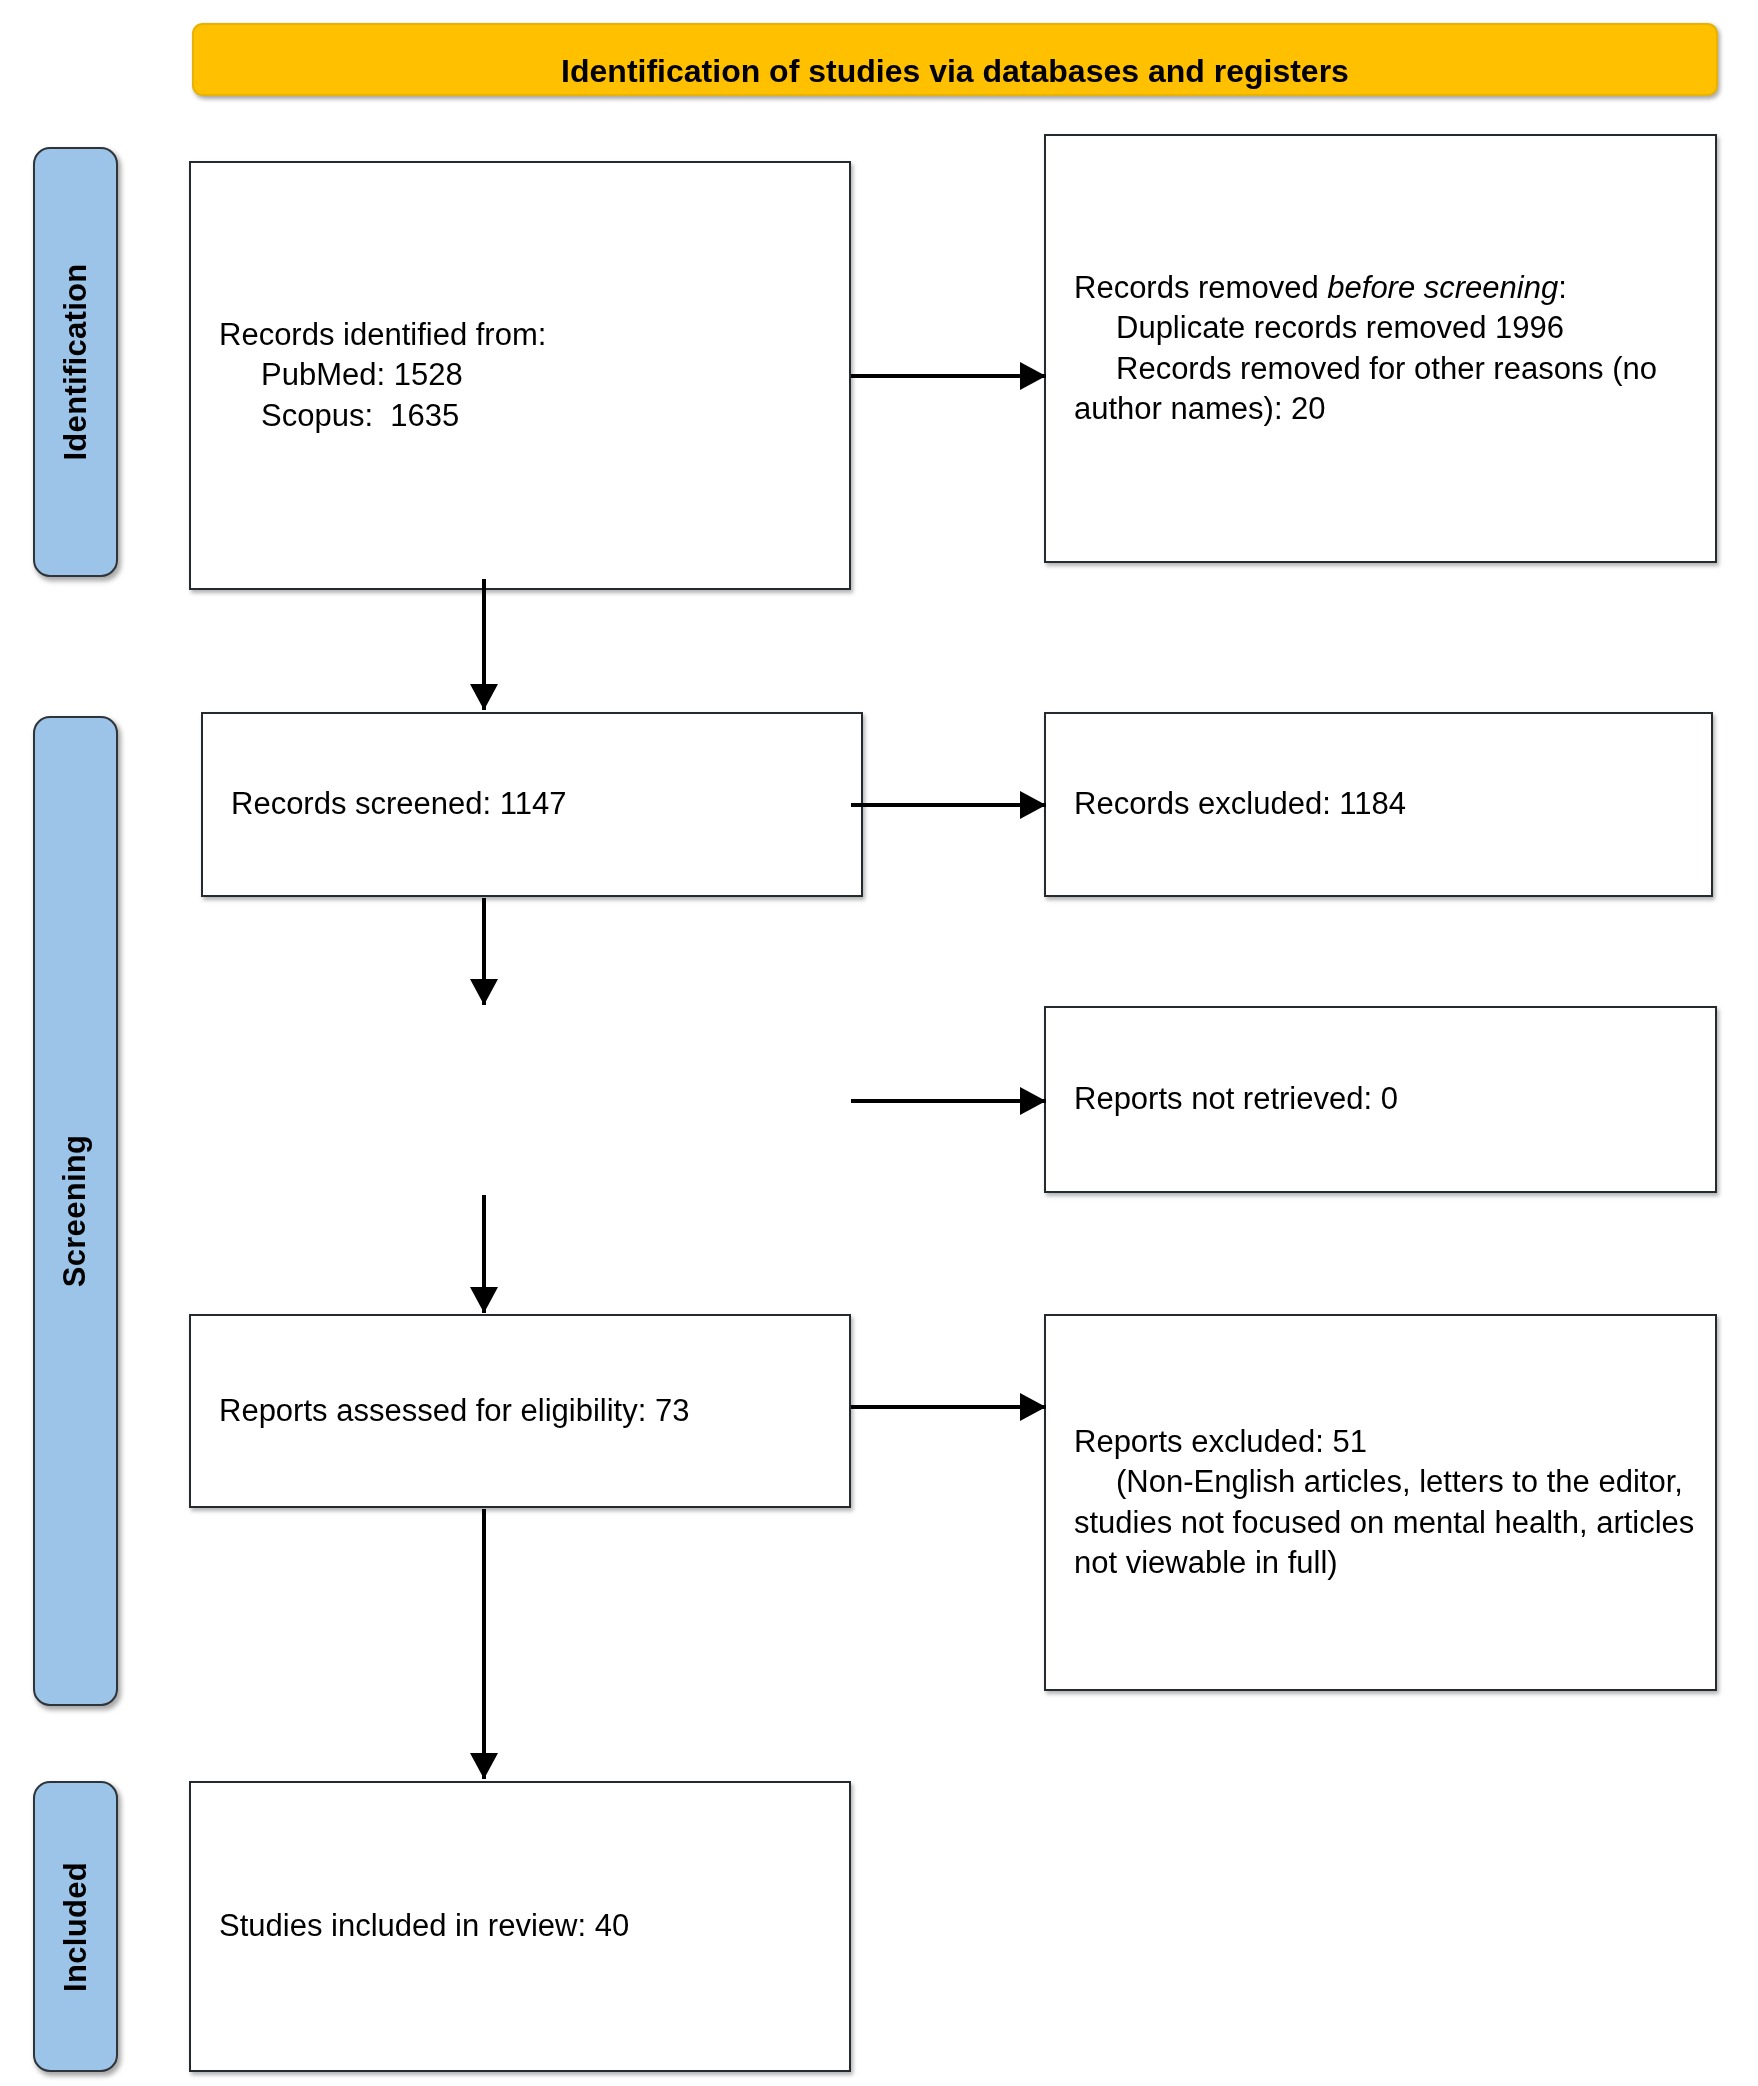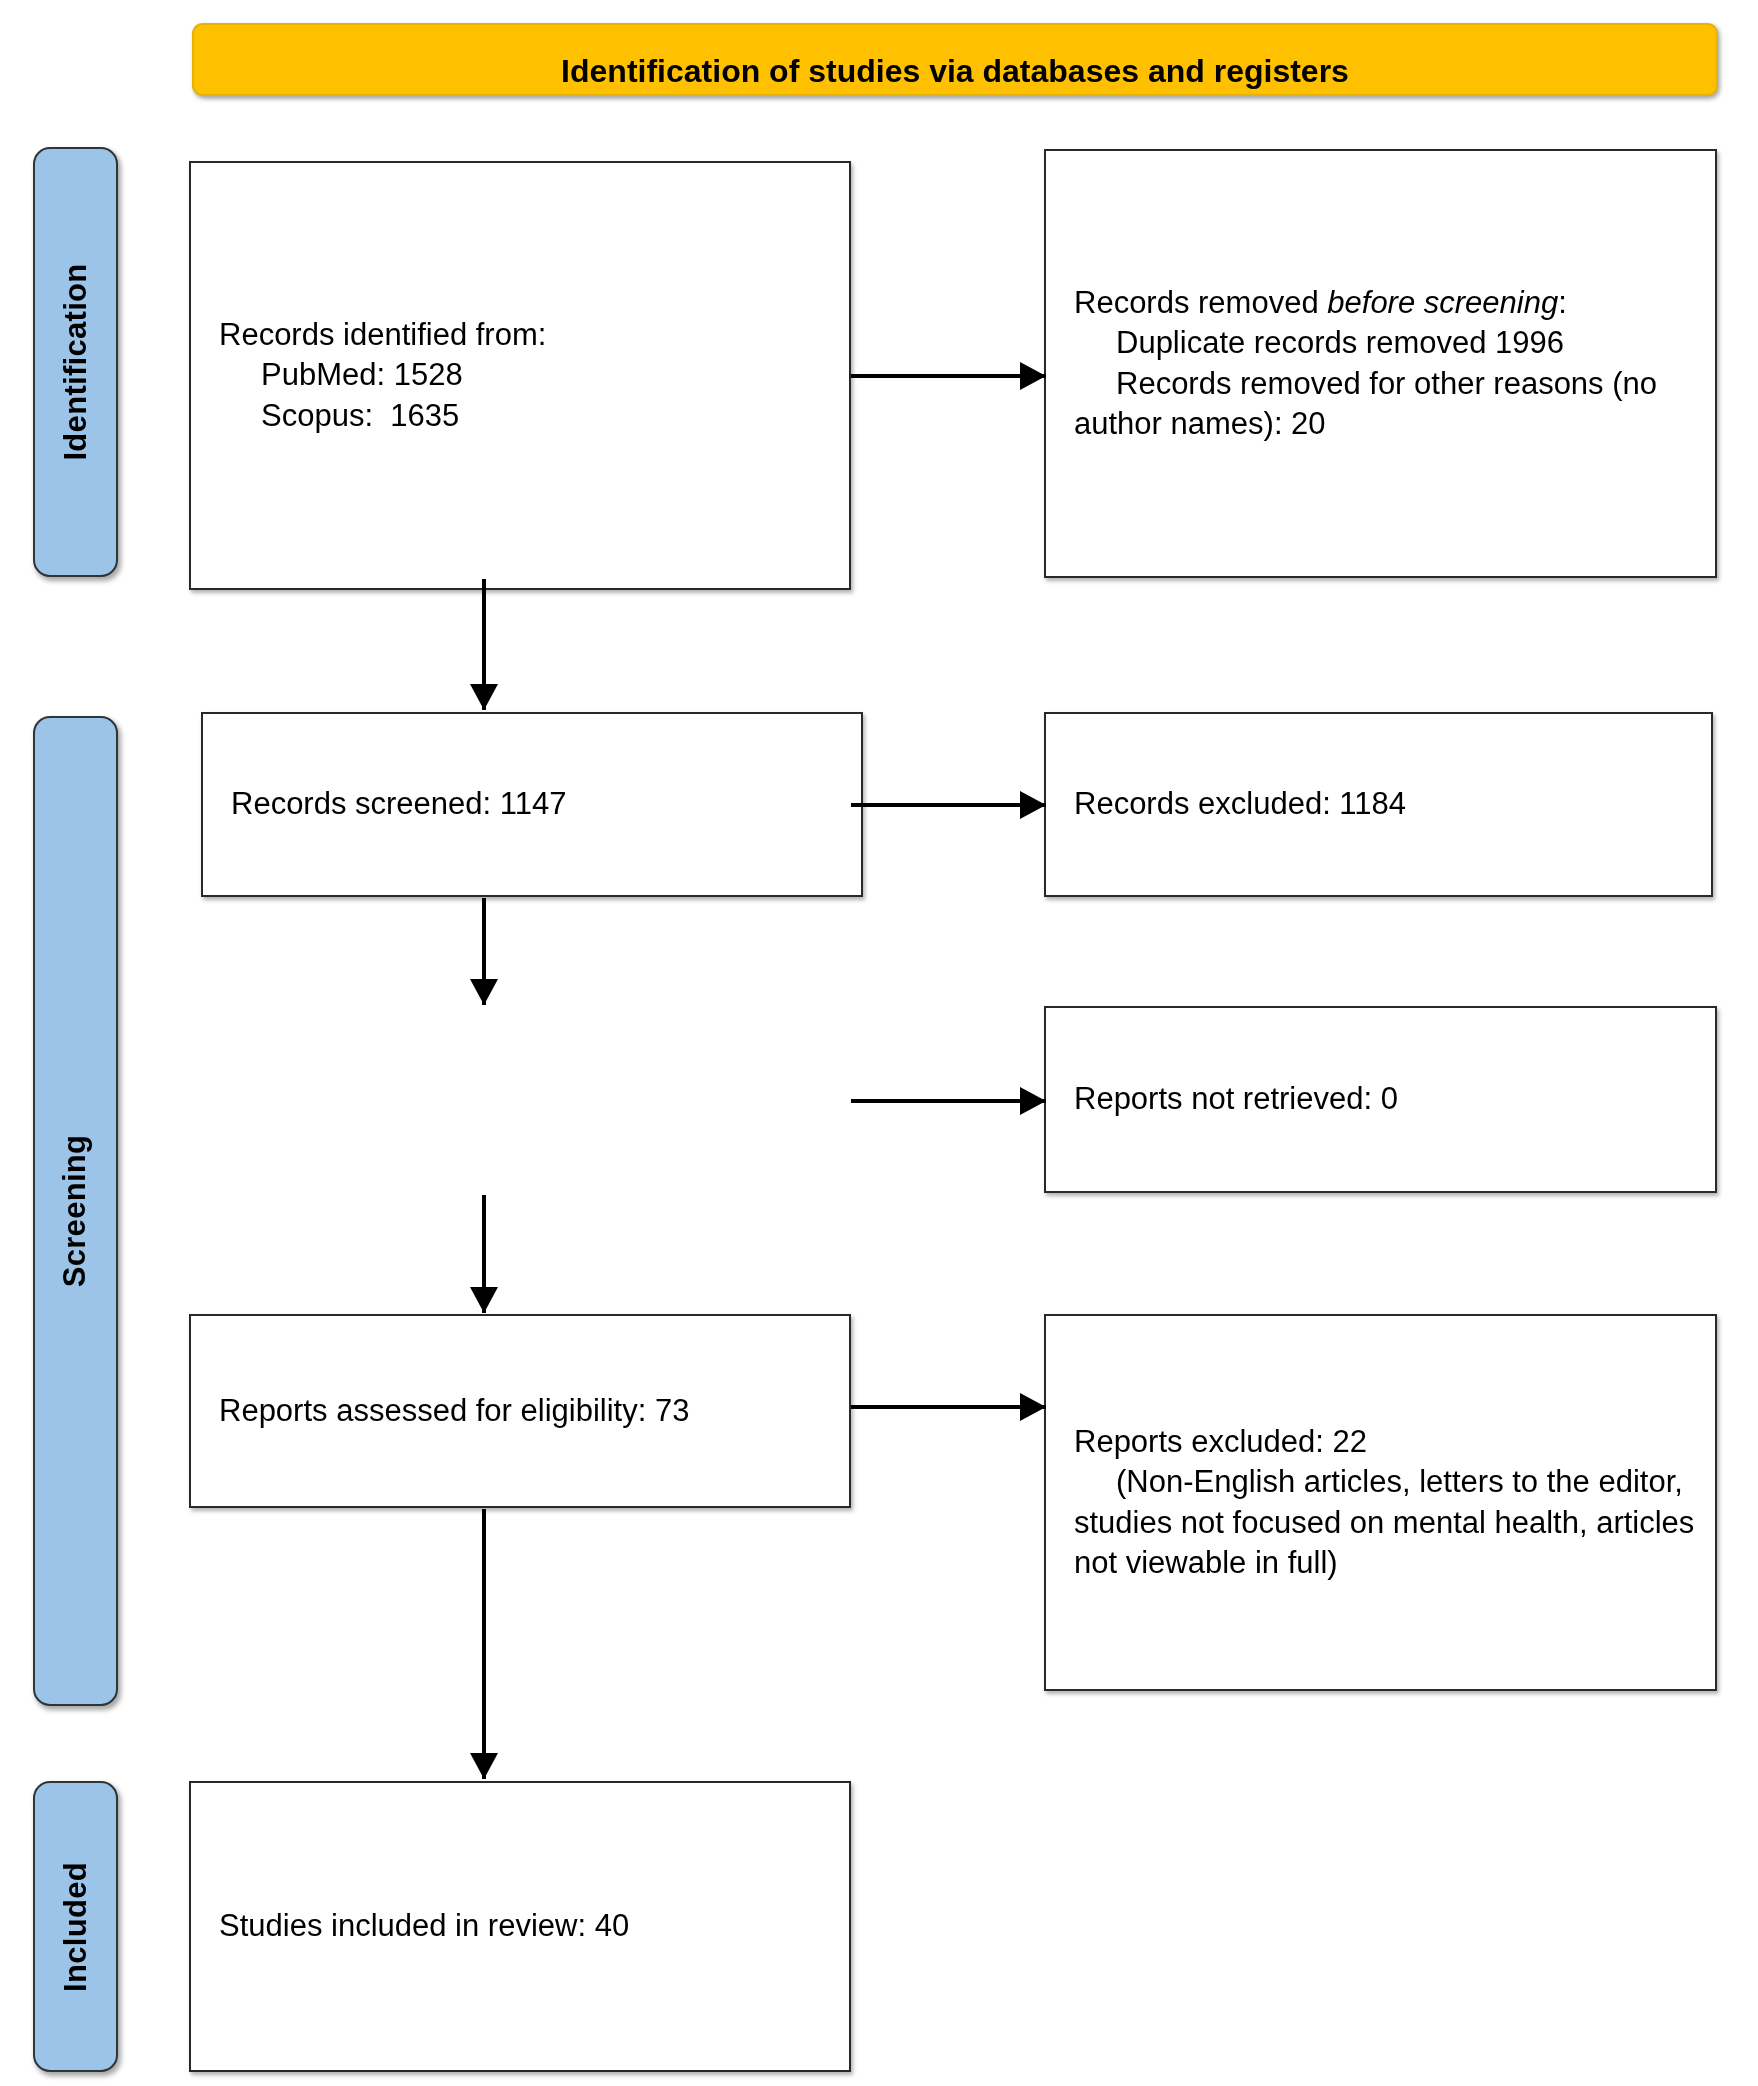--- a/index.html
+++ b/index.html
@@ -96,21 +96,21 @@
     padding-right: 12px;
     width: 100%;
     box-sizing: border-box;
     white-space: pre-wrap;
   }
   .box-text .em { font-style: italic; }
   .indent { display: inline-block; width: 42px; }
 
   
   #box-identified      { left: 189px;  top: 149px;  width: 662px; height: 429px; margin-top: 12px; }
-  #box-removed         { left: 1044px; top: 149px;  width: 673px; height: 429px; }
+  #box-removed         { left: 1044px; top: 134px;  width: 673px; height: 429px; }
   #box-screened        { left: 189px;  top: 712px; width: 662px; height: 185px; margin-left: 12px; }
   #box-excluded        { left: 1044px; top: 712px; width: 669px; height: 185px; }
   #box-sought          { left: 189px;  top: 1006px; width: 662px; height: 187px; }
   #box-notretrieved    { left: 1044px; top: 1006px; width: 673px; height: 187px; }
   #box-assessed        { left: 189px;  top: 1314px; width: 662px; height: 194px; }
   #box-reportsexcluded { left: 1044px; top: 1314px; width: 673px; height: 377px; }
   #box-included        { left: 189px;  top: 1781px; width: 662px; height: 291px; }
 
   
   .arrow-v, .arrow-h {
@@ -206,21 +206,21 @@
   </div>
 
   <div class="box" id="box-notretrieved">
     <div class="box-text">Reports not retrieved: 0</div>
   </div>
 
   <div class="box" id="box-assessed">
     <div class="box-text">Reports assessed for eligibility: 73</div>
   </div>
   <div class="box" id="box-reportsexcluded">
-    <div class="box-text"><span>Reports excluded: 22</span>
+    <div class="box-text"><span>Reports excluded: 51</span>
 <span class="indent"></span><span>(Non-English articles, letters to the editor, studies not focused on mental health, articles not viewable in full)</span></div>
   </div>
 
   <div class="box" id="box-included">
     <div class="box-text">Studies included in review: 40</div>
   </div>
 
   <div class="arrow-v" id="conn-v1">
     <div class="shaft"></div>
     <div class="head"></div>

